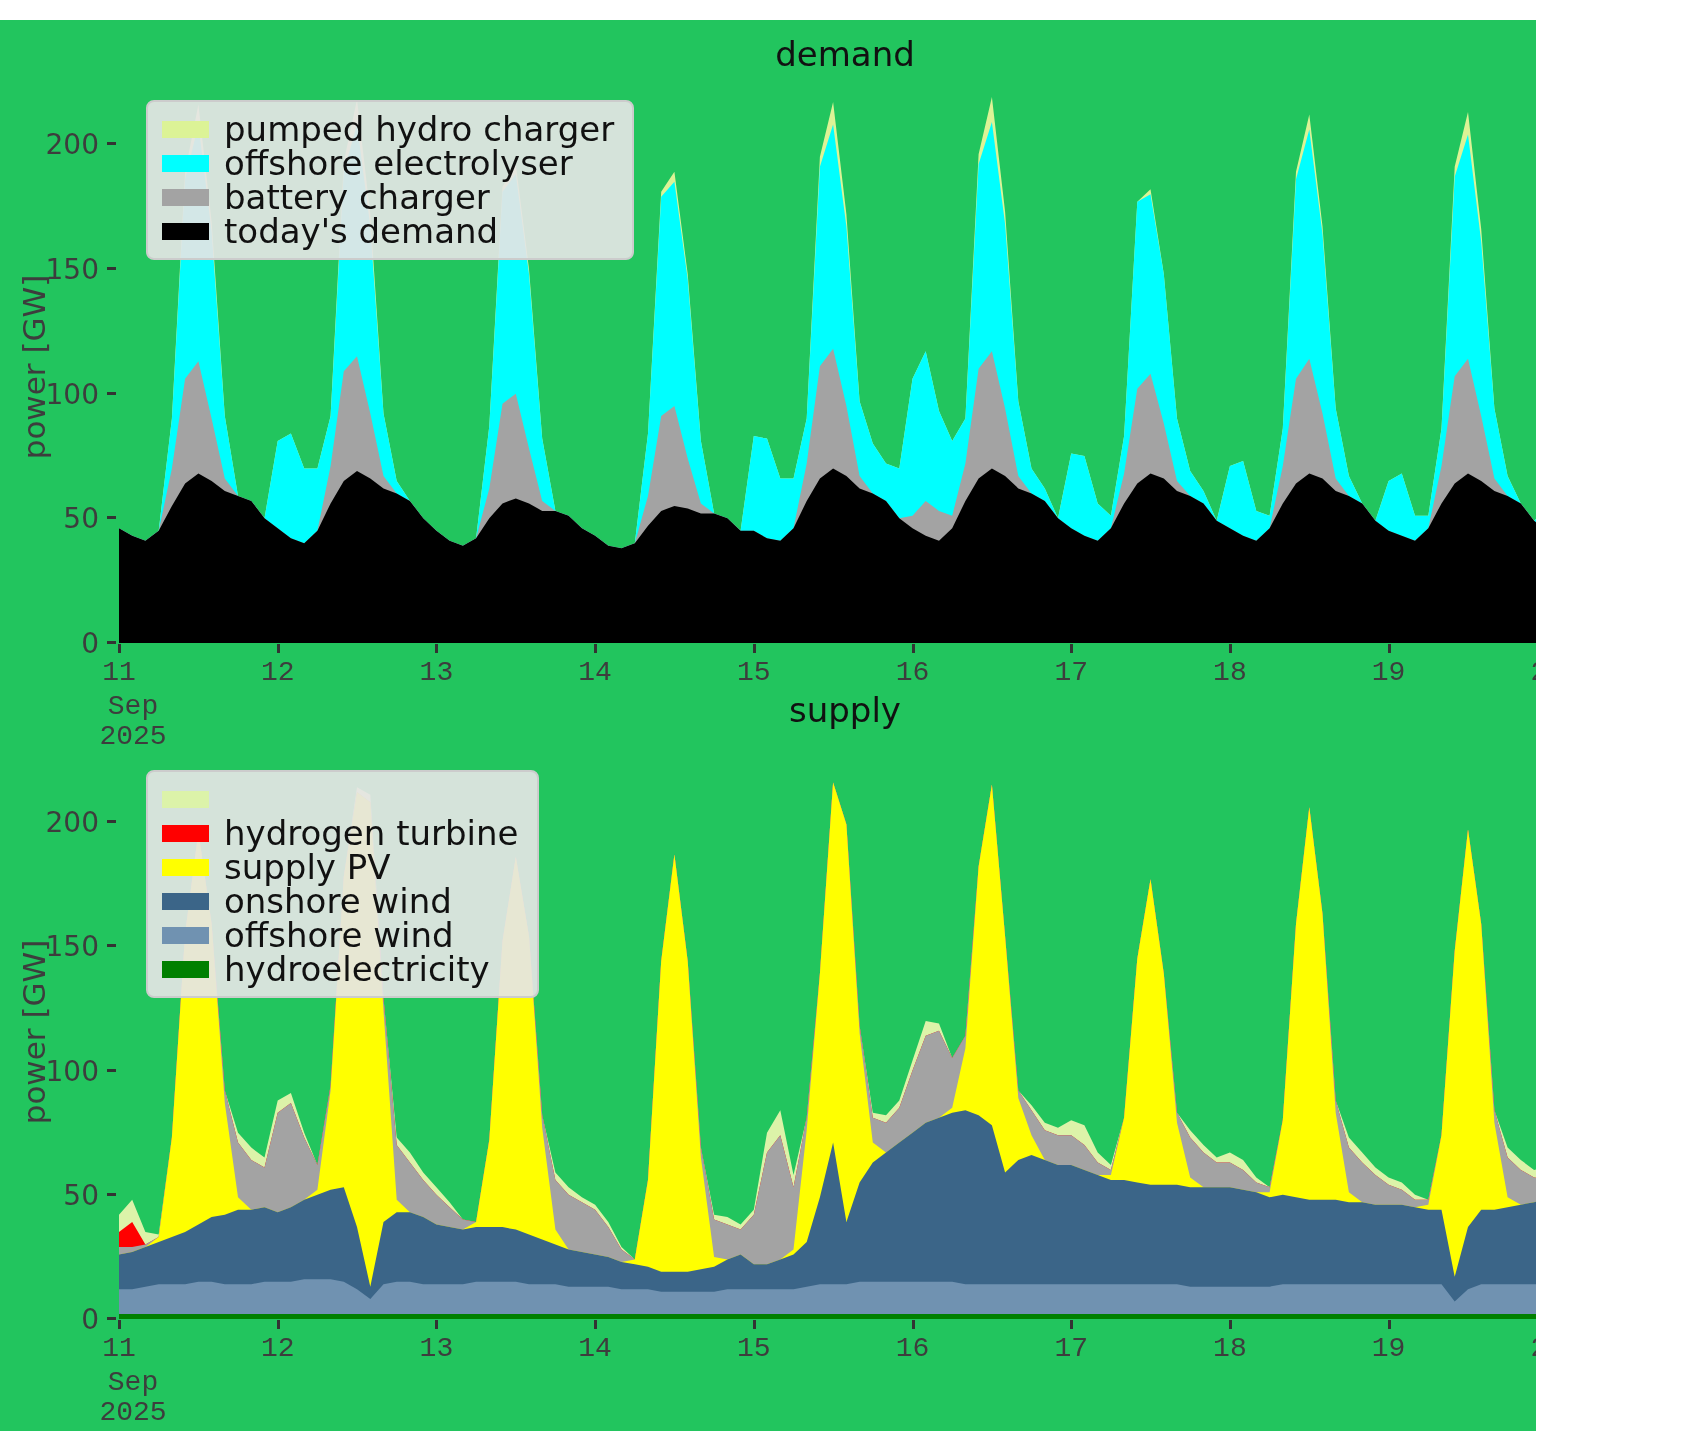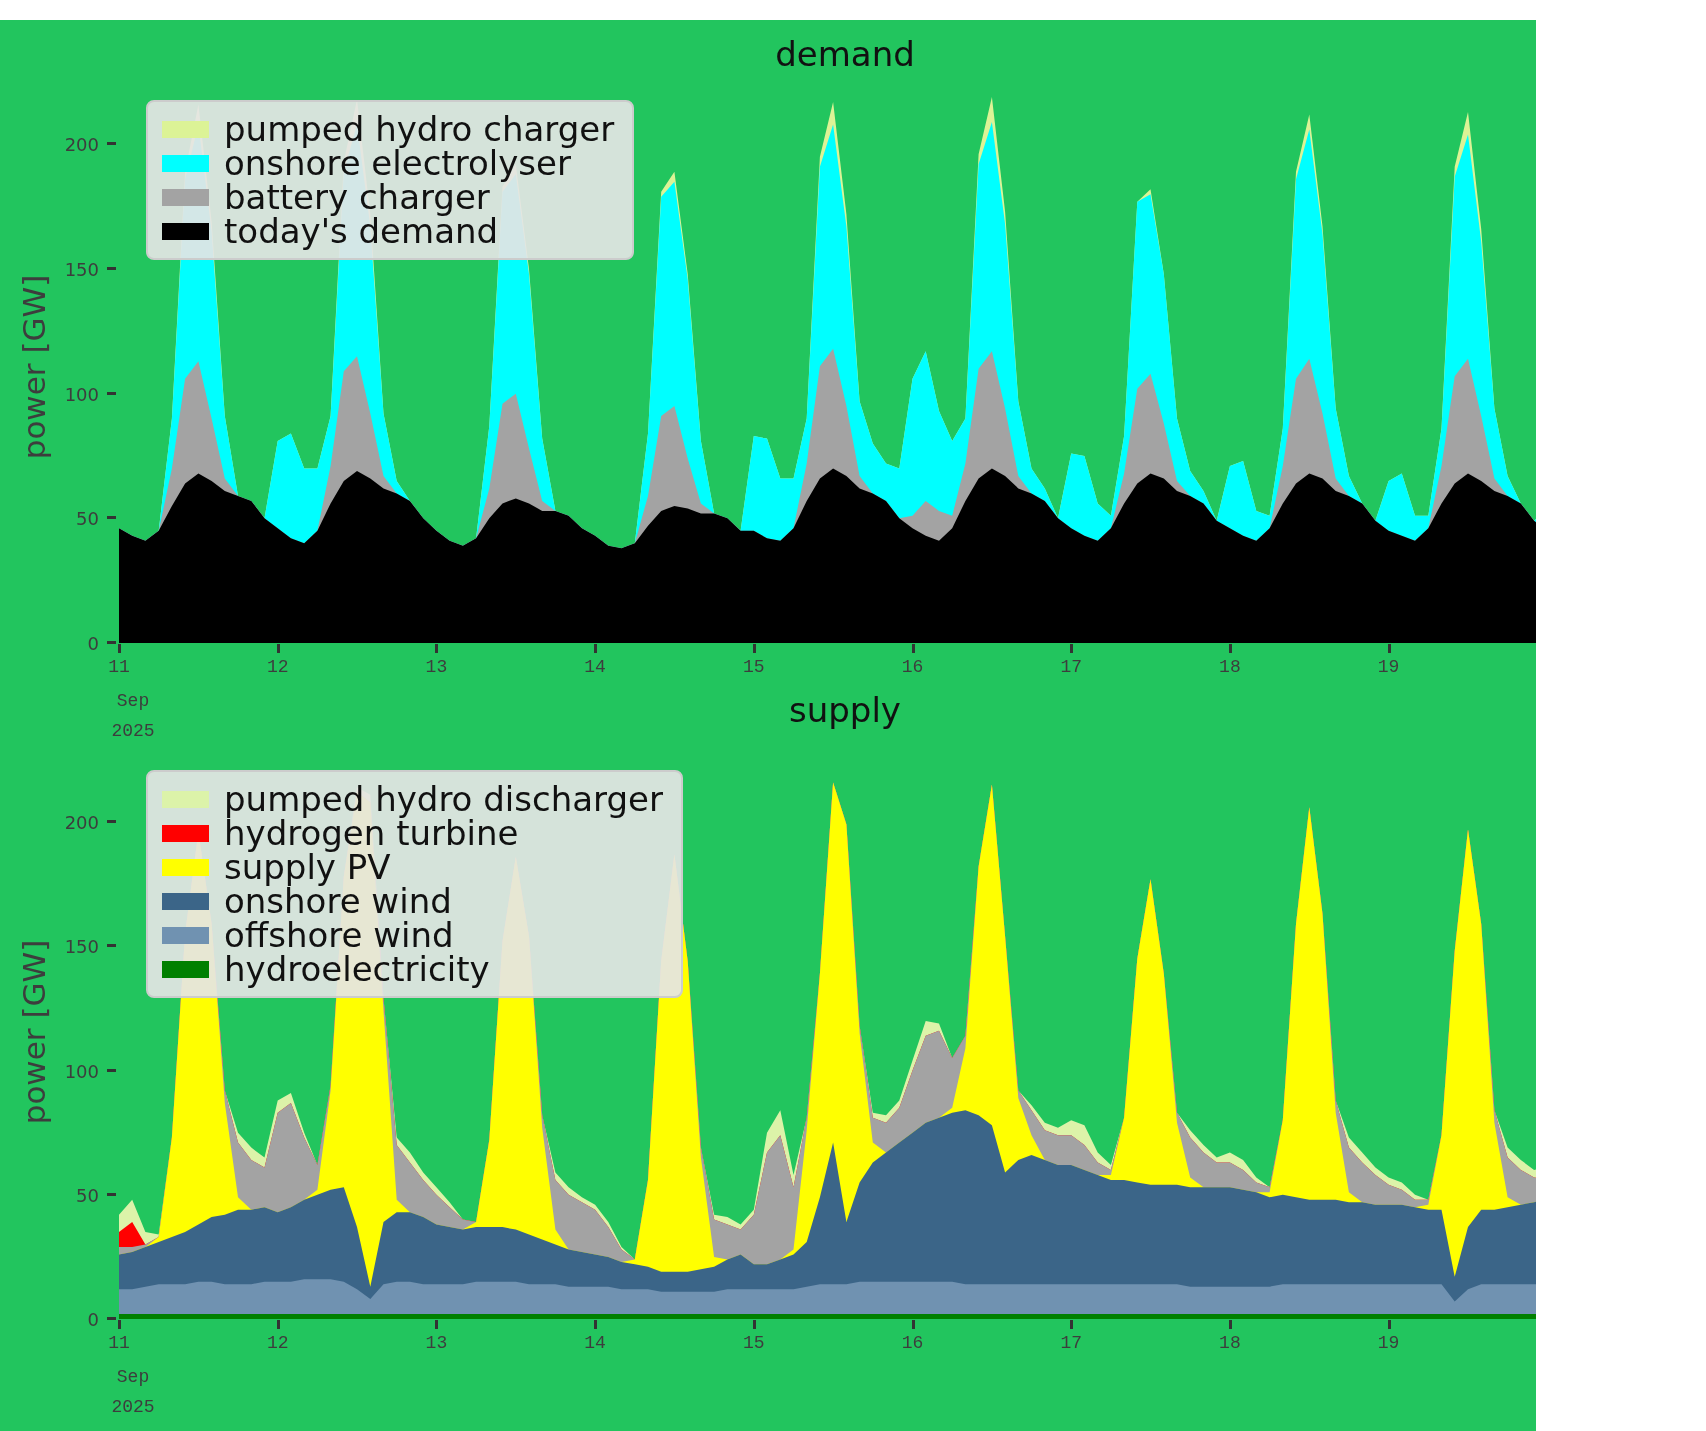--- a/index.html
+++ b/index.html
@@ -4,21 +4,21 @@
 <style>
   html,body{margin:0;padding:0;background:#ffffff;}
   .fig{position:relative;width:1536px;height:1431px;background:#22c55e;overflow:hidden;
        font-family:"DejaVu Sans","Liberation Sans",sans-serif;margin-top:20px;}
   .plot{position:absolute;}
   .plot svg{position:absolute;left:0;top:0;width:100%;height:100%;display:block;}
   .chart-title{position:absolute;transform:translateX(-50%);font-size:34px;color:#111111;
        white-space:nowrap;font-weight:500;}
   .ylabel{position:absolute;transform:translate(-50%,-50%) rotate(-90deg);font-size:31px;
        color:#3d3d3d;white-space:nowrap;}
-  .tick-label{position:absolute;font-size:18px;color:#3d3d3d;white-space:nowrap;}
+  .tick-label{position:absolute;font-size:28px;color:#3d3d3d;white-space:nowrap;}
   .ytick-label{transform:translate(-100%,-50%);}
   .xtick-label{transform:translateX(-50%);font-family:Liberation Mono, monospace;}
   .tick-mark{position:absolute;background:#333333;}
   .legend{position:absolute;background:rgba(229,229,229,0.92);border:2px solid #cccccc;
        border-radius:8px;padding:10px 18px 10px 14px;}
   .lrow{display:flex;align-items:center;height:34px;}
   .swatch{width:47px;height:17px;margin-right:15px;flex:0 0 auto;}
   .ltext{font-size:34px;color:#111111;white-space:nowrap;}
 </style>
 </head>
@@ -72,21 +72,21 @@
       <div class="tick-mark" style="left: 1546.3px; top: 624px; width: 3px; height: 9px;"></div>
       <div class="tick-label xtick-label" style="left: 1547.3px; top: 637px;">20</div>
     </div>
   <div class="legend" id="legend0" style="left:146px;top:80px;">
       <div class="lrow">
         <span class="swatch" style="background: rgb(220, 243, 150);"></span>
         <span class="ltext">pumped hydro charger</span>
       </div>
       <div class="lrow">
         <span class="swatch" style="background: rgb(0, 255, 255);"></span>
-        <span class="ltext">onshore electrolyser</span>
+        <span class="ltext">offshore electrolyser</span>
       </div>
       <div class="lrow">
         <span class="swatch" style="background: rgb(163, 163, 163);"></span>
         <span class="ltext">battery charger</span>
       </div>
       <div class="lrow">
         <span class="swatch" style="background: rgb(0, 0, 0);"></span>
         <span class="ltext">today's demand</span>
       </div>
     </div>
@@ -136,21 +136,20 @@
       <div class="tick-mark" style="left: 1228.9px; top: 1300px; width: 3px; height: 9px;"></div>
       <div class="tick-label xtick-label" style="left: 1229.9px; top: 1313px;">18</div>
       <div class="tick-mark" style="left: 1387.6px; top: 1300px; width: 3px; height: 9px;"></div>
       <div class="tick-label xtick-label" style="left: 1388.6px; top: 1313px;">19</div>
       <div class="tick-mark" style="left: 1546.3px; top: 1300px; width: 3px; height: 9px;"></div>
       <div class="tick-label xtick-label" style="left: 1547.3px; top: 1313px;">20</div>
     </div>
   <div class="legend" id="legend1" style="left:146px;top:750px;">
       <div class="lrow">
         <span class="swatch" style="background: rgb(220, 243, 169);"></span>
-        <span class="ltext">pumped hydro discharger</span>
       </div>
       <div class="lrow">
         <span class="swatch" style="background: rgb(255, 0, 0);"></span>
         <span class="ltext">hydrogen turbine</span>
       </div>
       <div class="lrow">
         <span class="swatch" style="background: rgb(255, 255, 0);"></span>
         <span class="ltext">supply PV</span>
       </div>
       <div class="lrow">

